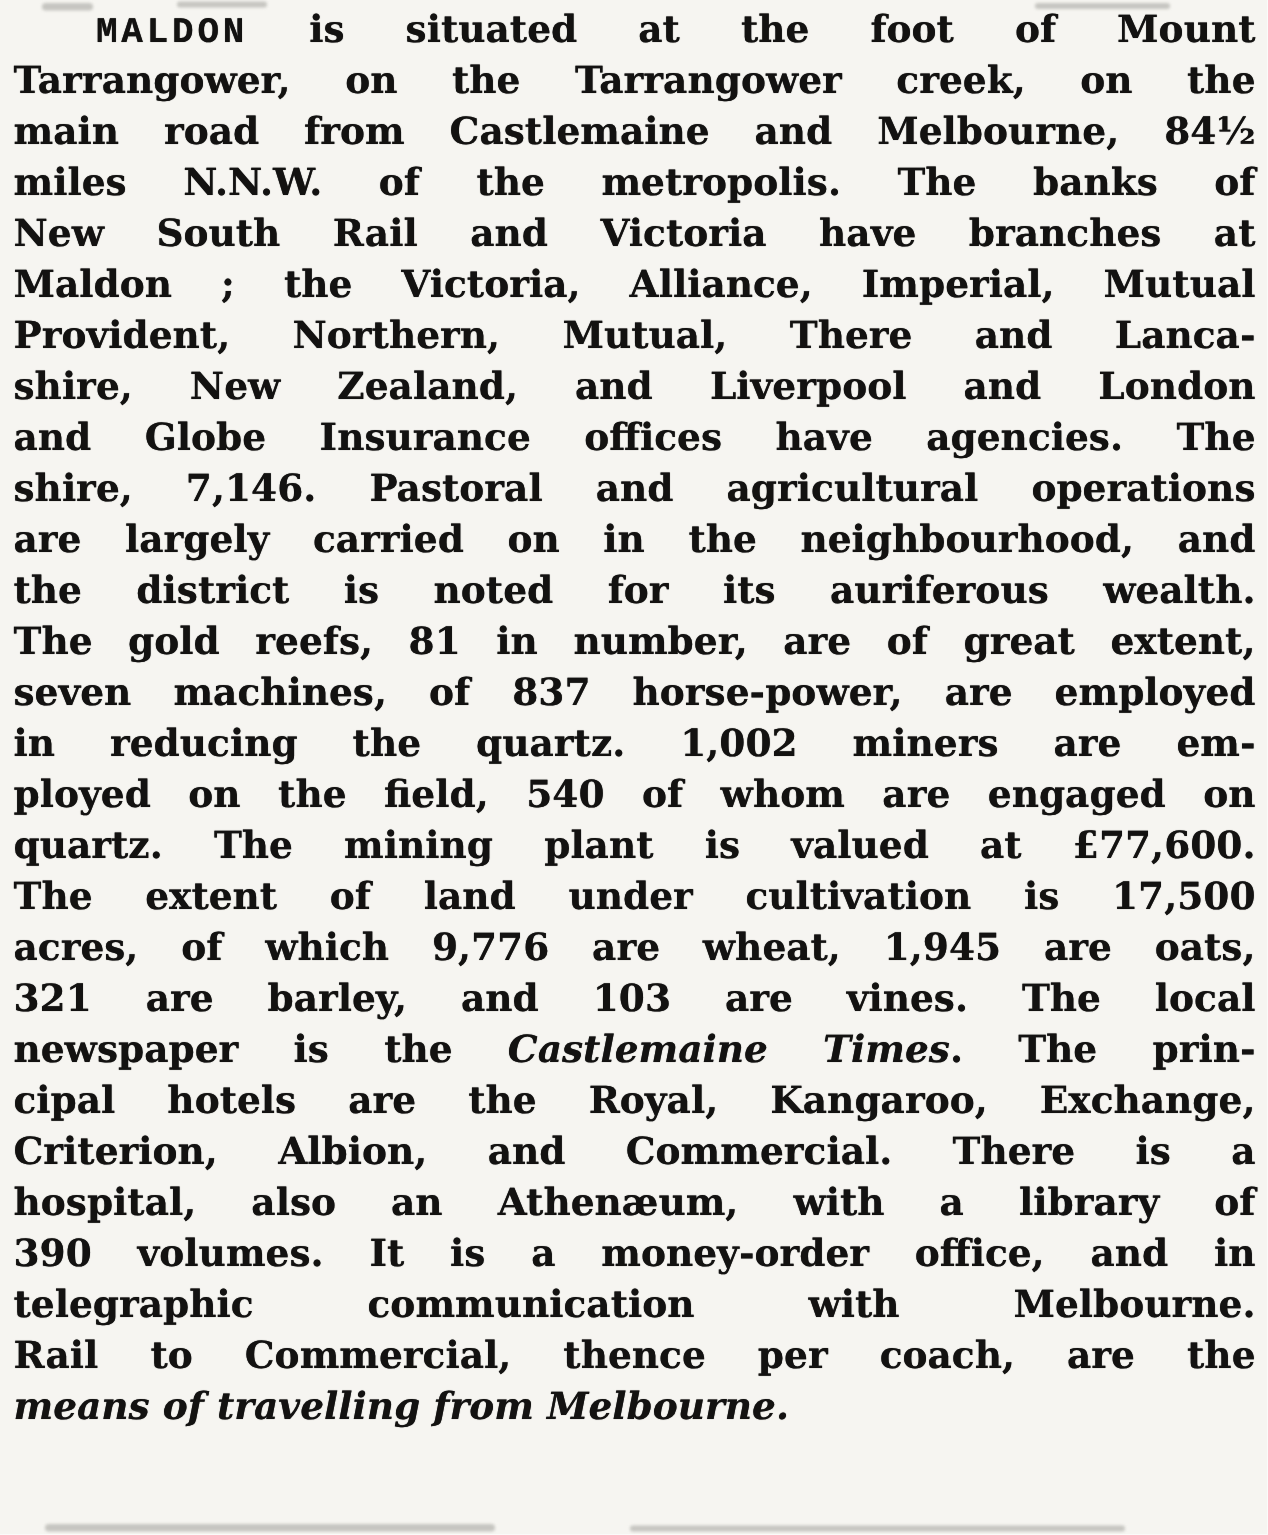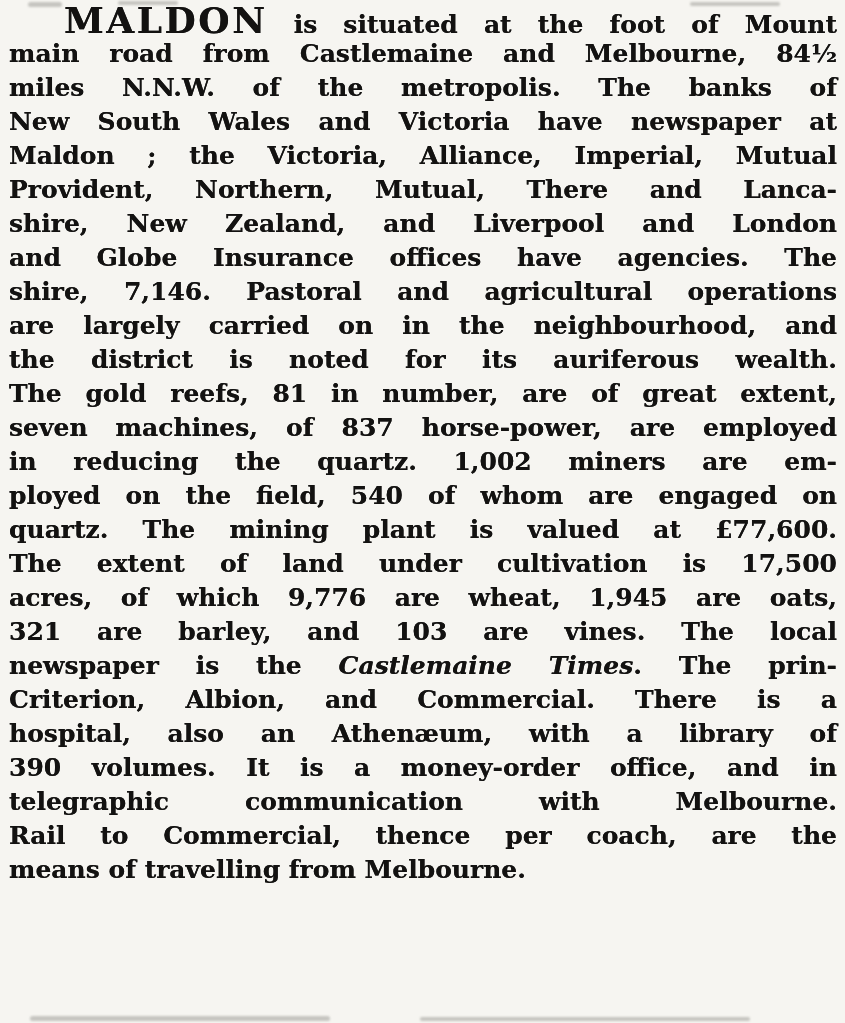--- a/index.html
+++ b/index.html
@@ -27,25 +27,27 @@
     text-align: justify;
     text-align-last: justify;
     overflow: visible;
   }
   .line.indent {
     text-indent: 55px;
   }
   .line.last-line {
     text-align: right;
     text-align-last: left;
+    font-style: italic;
   }
   .lead {
-    font-size: 36px;
+    font-size: 24px;
     letter-spacing: 2.5px;
     font-weight: bold;
+    font-family: Liberation Mono, monospace;
   }
   .italic {
     font-style: italic;
   }
   .artifact {
     position: absolute;
     background: rgba(110,110,104,0.35);
     border-radius: 3px;
     filter: blur(1.2px);
     pointer-events: none;
@@ -65,42 +67,44 @@
   <div class="artifact a2"></div>
   <div class="artifact a3"></div>
   <div class="artifact a4"></div>
   <div class="artifact a5"></div>
 
   <div class="line indent">
     <span class="lead">MALDON</span>
     <span>is situated at the foot of Mount</span>
   </div>
 
+  <div class="line">Tarrangower, on the Tarrangower creek, on the</div>
   <div class="line">main road from Castlemaine and Melbourne, 84½</div>
   <div class="line">miles N.N.W. of the metropolis. The banks of</div>
-  <div class="line">New South Wales and Victoria have newspaper at</div>
+  <div class="line">New South Rail and Victoria have branches at</div>
   <div class="line">Maldon ; the Victoria, Alliance, Imperial, Mutual</div>
   <div class="line">Provident, Northern, Mutual, There and Lanca-</div>
   <div class="line">shire, New Zealand, and Liverpool and London</div>
   <div class="line">and Globe Insurance offices have agencies. The</div>
   <div class="line">shire, 7,146. Pastoral and agricultural operations</div>
   <div class="line">are largely carried on in the neighbourhood, and</div>
   <div class="line">the district is noted for its auriferous wealth.</div>
   <div class="line">The gold reefs, 81 in number, are of great extent,</div>
   <div class="line">seven machines, of 837 horse-power, are employed</div>
   <div class="line">in reducing the quartz. 1,002 miners are em-</div>
   <div class="line">ployed on the field, 540 of whom are engaged on</div>
   <div class="line">quartz. The mining plant is valued at £77,600.</div>
   <div class="line">The extent of land under cultivation is 17,500</div>
   <div class="line">acres, of which 9,776 are wheat, 1,945 are oats,</div>
   <div class="line">321 are barley, and 103 are vines. The local</div>
 
   <div class="line"><span>newspaper is the</span>
     <span class="italic">Castlemaine Times</span><span>. The prin-</span></div>
 
+  <div class="line">cipal hotels are the Royal, Kangaroo, Exchange,</div>
   <div class="line">Criterion, Albion, and Commercial. There is a</div>
   <div class="line">hospital, also an Athenæum, with a library of</div>
   <div class="line">390 volumes. It is a money-order office, and in</div>
   <div class="line">telegraphic communication with Melbourne.</div>
   <div class="line">Rail to Commercial, thence per coach, are the</div>
   <div class="line last-line">means of travelling from Melbourne.</div>
 
 </div>
 
 </body></html>

